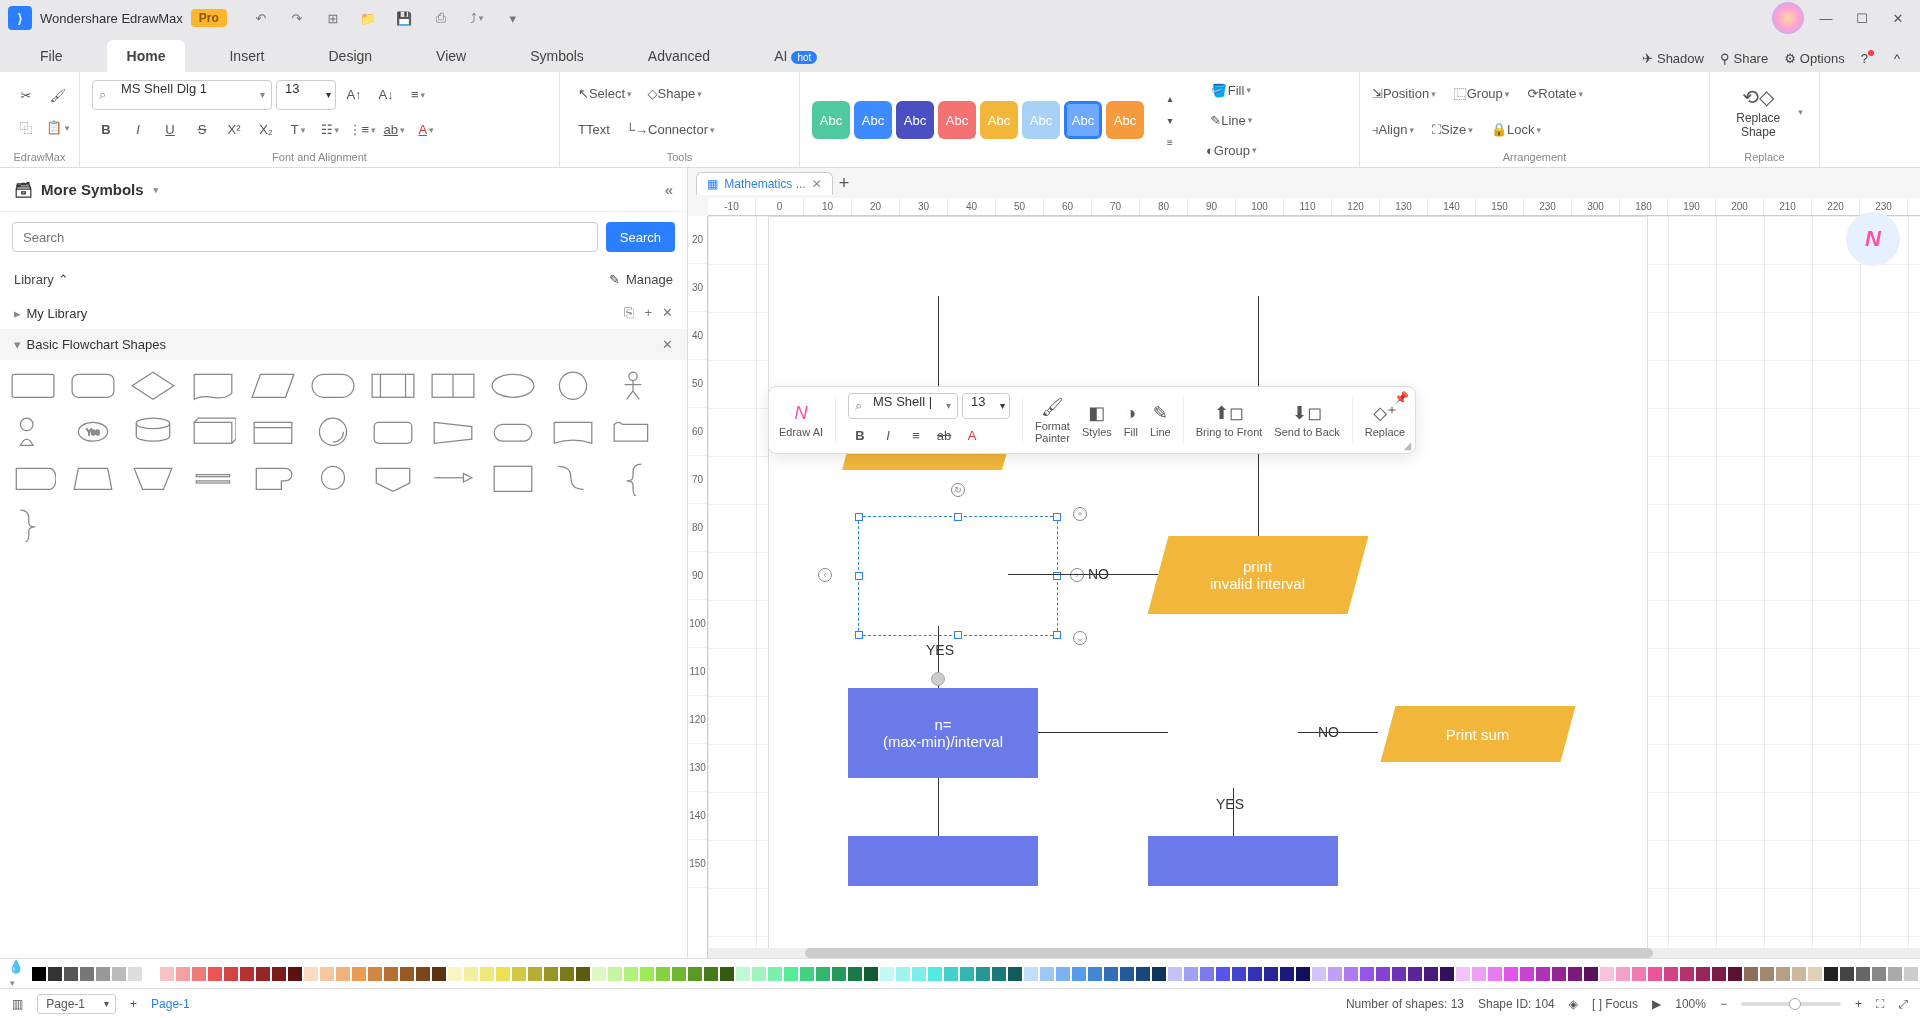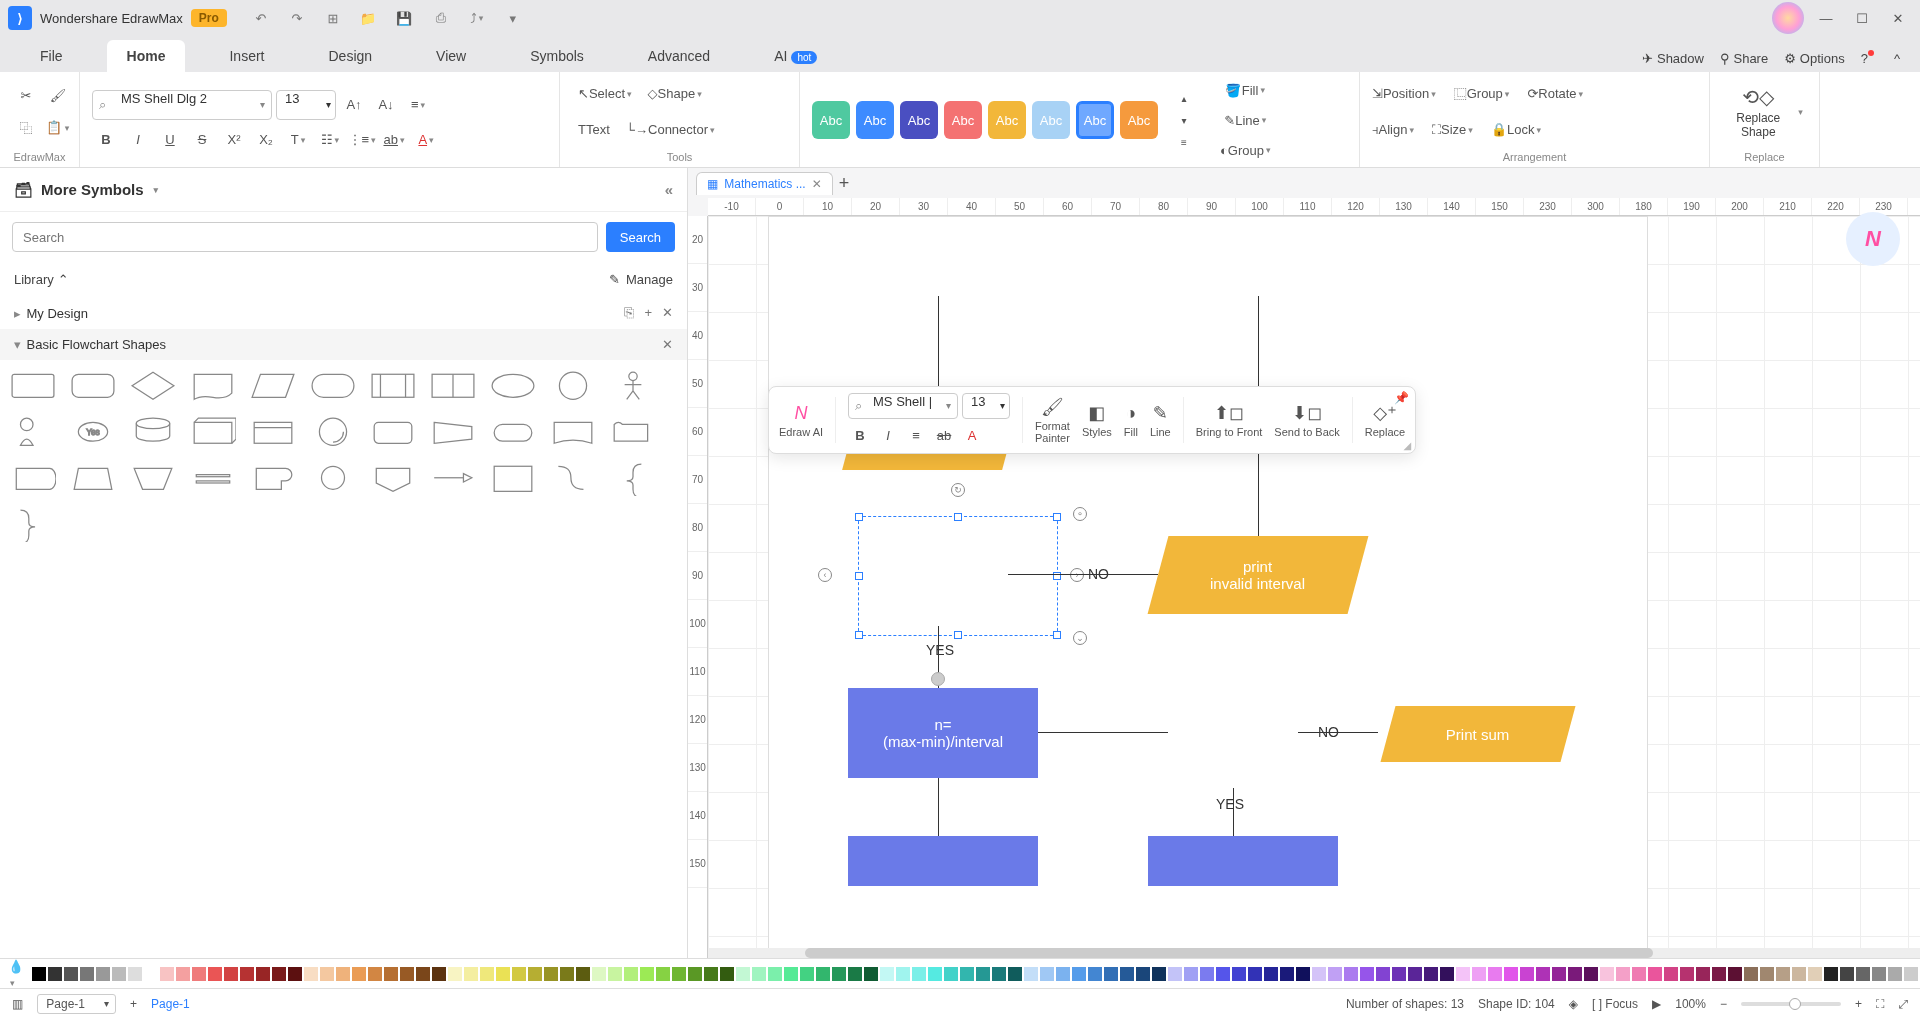--- a/index.html
+++ b/index.html
@@ -183,21 +183,21 @@
     </div>
     <div class="ribbon-group-label">EdrawMax</div>
   </div>
 
   <div class="ribbon-group" style="width:480px">
     <div class="ribbon-group-body">
       <div class="ribbon-col" style="gap:6px">
         <div class="ribbon-row">
           <div class="font-select">
             <span class="search-ico">⌕</span>
-            <span>MS Shell Dlg 2</span>
+            <span>MS Shell Dlg 1</span>
             <span class="chev">▾</span>
           </div>
           <div class="size-select"><span>13</span><span class="chev" style="position:absolute;right:4px;top:8px;font-size:10px">▾</span></div>
           <div class="ribbon-btn">A↑</div>
           <div class="ribbon-btn">A↓</div>
           <div class="ribbon-btn">≡<span class="dd-chev">▾</span></div>
         </div>
         <div class="ribbon-row">
           <div class="ribbon-btn">
               <b>B</b>
@@ -220,20 +220,21 @@
               <u>ab</u>
               <span class="dd-chev">▾</span>
             </div>
           <div class="ribbon-btn">
               <span style="color:#d33"><u>A</u></span>
               <span class="dd-chev">▾</span>
             </div>
         </div>
       </div>
     </div>
+    <div class="ribbon-group-label">Font and Alignment</div>
   </div>
 
   <div class="ribbon-group" style="width:240px">
     <div class="ribbon-group-body">
       <div class="ribbon-col" style="gap:8px">
         <div class="ribbon-row">
           <div class="ribbon-btn" style="width:auto;padding:0 6px">
               <span>↖</span> 
               <span>Select</span> 
               <span class="dd-chev">▾</span>
@@ -255,21 +256,21 @@
               <span class="dd-chev">▾</span>
             </div>
         </div>
       </div>
     </div>
     <div class="ribbon-group-label">Tools</div>
   </div>
 
   <div class="ribbon-group" style="width:560px">
     <div class="ribbon-group-body" style="gap:8px">
-      <div class="ribbon-row" id="swatch-row" style="gap:6px">
+      <div class="ribbon-row" id="swatch-row" style="">
           <div class="swatch" style="background: rgb(79, 201, 160);">Abc</div>
           <div class="swatch" style="background: rgb(61, 139, 255);">Abc</div>
           <div class="swatch" style="background: rgb(74, 79, 193);">Abc</div>
           <div class="swatch" style="background: rgb(244, 114, 114);">Abc</div>
           <div class="swatch" style="background: rgb(242, 183, 58);">Abc</div>
           <div class="swatch" style="background: rgb(168, 210, 245);">Abc</div>
           <div class="swatch sel" style="background: rgb(111, 168, 255);">Abc</div>
           <div class="swatch" style="background: rgb(245, 154, 61);">Abc</div>
         </div>
       <div class="ribbon-col" style="margin-left:4px">
@@ -369,21 +370,21 @@
     <div class="lib-header">
       <span>Library</span> 
         <span style="margin-left:4px">⌃</span>
       <span style="margin-left:auto;display:flex;gap:6px;align-items:center">
         <span>✎</span>
         <span>Manage</span>
       </span>
     </div>
     <div class="section-row">
       <span style="color:#888;margin-right:6px">▸</span>
-      <span>My Design</span>
+      <span>My Library</span>
       <span class="right-ico">
         <span>⎘</span>
         <span>+</span>
         <span>✕</span>
       </span>
     </div>
     <div class="section-row" style="background:#f5f5f5">
       <span style="color:#888;margin-right:6px">▾</span>
       <span>Basic Flowchart Shapes</span>
       <span class="right-ico">

